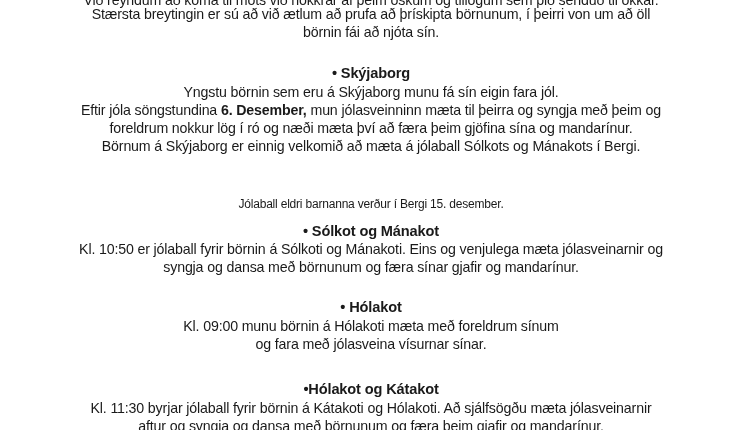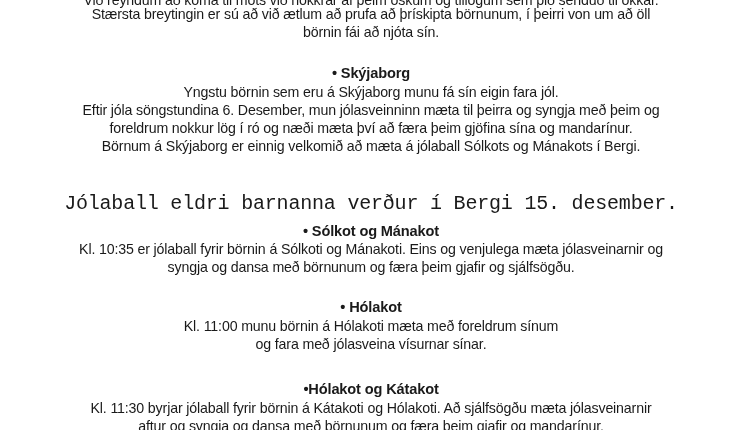--- a/index.html
+++ b/index.html
@@ -5,43 +5,43 @@
   html, body { margin:0; padding:0; }
   body {
     width:742px; height:430px; overflow:hidden; background:#ffffff;
     font-family: "Liberation Sans", sans-serif; color:#1a1a1a; position:relative;
   }
   .line {
     position:absolute; left:0; width:742px; text-align:center;
     font-size:14.2px; line-height:18px; white-space:nowrap; letter-spacing:-0.15px;
   }
   .head { font-weight:bold; font-size:14.6px; }
-  .big { font-size:20px; line-height:22px; letter-spacing:-0.2px;font-family:Liberation Mono, monospace; }
-  b { font-weight:normal; }
+  .big { font-size:12px; line-height:22px; letter-spacing:-0.2px; }
+  b { font-weight:bold; }
 </style>
 </head>
 <body>
 
 <div>
   <div class="line" style="top:-9px">Við reyndum að koma til móts við nokkrar af þeim óskum og tillögum sem þið senduð til okkar.</div>
   <div class="line" style="top:5px">Stærsta breytingin er sú að við ætlum að prufa að þrískipta börnunum, í þeirri von um að öll</div>
   <div class="line" style="top:23px">börnin fái að njóta sín.</div>
 
   <div class="line head" style="top:64px">• Skýjaborg</div>
   <div class="line" style="top:83px">Yngstu börnin sem eru á Skýjaborg munu fá sín eigin fara jól.</div>
   <div class="line" style="top:101px"><span>Eftir jóla söngstundina </span><b>6. Desember,</b><span> mun jólasveinninn mæta til þeirra og syngja með þeim og</span></div>
   <div class="line" style="top:119px">foreldrum nokkur lög í ró og næði mæta því að færa þeim gjöfina sína og mandarínur.</div>
   <div class="line" style="top:137px">Börnum á Skýjaborg er einnig velkomið að mæta á jólaball Sólkots og Mánakots í Bergi.</div>
 
   <div class="line big" style="top:193px">Jólaball eldri barnanna verður í Bergi 15. desember.</div>
 
   <div class="line head" style="top:222px">• Sólkot og Mánakot</div>
-  <div class="line" style="top:240px">Kl. 10:35 er jólaball fyrir börnin á Sólkoti og Mánakoti. Eins og venjulega mæta jólasveinarnir og</div>
-  <div class="line" style="top:258px">syngja og dansa með börnunum og færa þeim gjafir og sjálfsögðu.</div>
+  <div class="line" style="top:240px">Kl. 10:50 er jólaball fyrir börnin á Sólkoti og Mánakoti. Eins og venjulega mæta jólasveinarnir og</div>
+  <div class="line" style="top:258px">syngja og dansa með börnunum og færa sínar gjafir og mandarínur.</div>
 
   <div class="line head" style="top:298px">• Hólakot</div>
-  <div class="line" style="top:317px">Kl. 11:00 munu börnin á Hólakoti mæta með foreldrum sínum</div>
+  <div class="line" style="top:317px">Kl. 09:00 munu börnin á Hólakoti mæta með foreldrum sínum</div>
   <div class="line" style="top:335px">og fara með jólasveina vísurnar sínar.</div>
 
   <div class="line head" style="top:380px">•Hólakot og Kátakot</div>
   <div class="line" style="top:399px">Kl. 11:30 byrjar jólaball fyrir börnin á Kátakoti og Hólakoti. Að sjálfsögðu mæta jólasveinarnir</div>
   <div class="line" style="top:417px">aftur og syngja og dansa með börnunum og færa þeim gjafir og mandarínur.</div>
 </div>
 
 </body></html>

